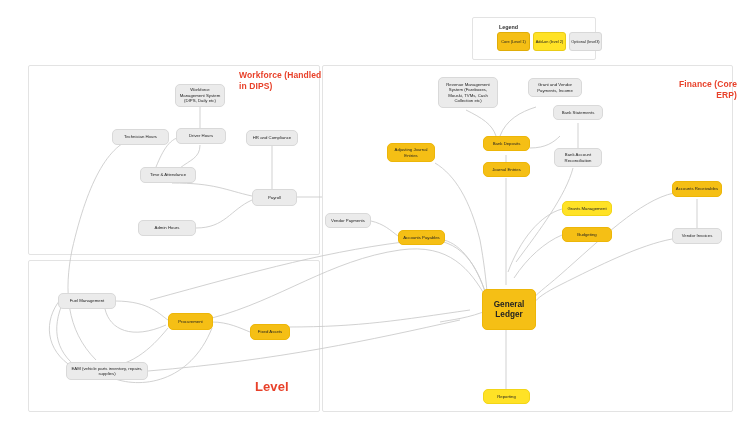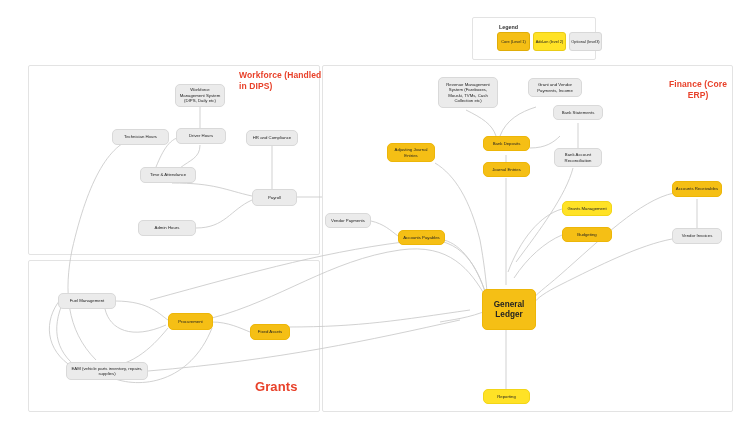--- a/index.html
+++ b/index.html
@@ -7,21 +7,21 @@
        font-family:"Liberation Sans","DejaVu Sans",sans-serif;}
   #canvas{position:absolute;left:0;top:0;width:750px;height:421px;}
 
   .panel{position:absolute;background:#ffffff;border:1px solid #e3e3e3;border-radius:2px;box-sizing:border-box;}
   #panel-workforce{left:28px;top:65px;width:292px;height:190px;}
   #panel-assets{left:28px;top:260px;width:292px;height:152px;}
   #panel-finance{left:322px;top:65px;width:411px;height:347px;}
 
   .panel-title{position:absolute;color:#e8412a;font-weight:bold;font-size:8.5px;line-height:11px;letter-spacing:.1px;}
   #title-workforce{left:239px;top:70px;width:86px;text-align:left;}
-  #title-finance{left:659px;top:79px;width:78px;text-align:center;}
+  #title-finance{left:659px;top:79px;width:78px;text-align:right;}
   #title-assets{left:255px;top:381px;width:62px;text-align:left;font-size:13px;}
 
   
   #legend{position:absolute;left:472px;top:17px;width:124px;height:43px;background:#fff;
           border:1px solid #e3e3e3;border-radius:2px;box-sizing:border-box;}
   #legend-title{position:absolute;left:499px;top:24px;font-size:5.4px;font-weight:bold;color:#333;}
   .legend-chip{position:absolute;top:32px;width:33px;height:19px;border-radius:3px;box-sizing:border-box;
                display:flex;align-items:center;justify-content:center;text-align:center;
                font-size:3.9px;line-height:5px;color:#222;padding:1px;}
   #legend-core{left:497px;background:#f5bf15;border:1px solid #e0ad08;}
@@ -100,21 +100,21 @@
   </div>
   <div class="legend-chip" id="legend-addon">
     <span>Add-on (level 2)</span>
   </div>
   <div class="legend-chip" id="legend-optional">
     <span>Optional (level3)</span>
   </div>
 
   <div class="panel-title" id="title-workforce">Workforce (Handled in DIPS)</div>
   <div class="panel-title" id="title-finance">Finance (Core ERP)</div>
-  <div class="panel-title" id="title-assets">Grants</div>
+  <div class="panel-title" id="title-assets">Level</div>
 
   <div class="node n-gray fs5" style="left:175px;top:84px;width:50px;height:23px;">
     <span>Workforce Management System (DIPS, Daily etc)</span>
     </div>
 
   <div class="node n-gray fs5" style="left:112px;top:129px;width:57px;height:16px;">
     <span>Technician Hours</span>
     </div>
 
   <div class="node n-gray fs5" style="left:176px;top:128px;width:50px;height:16px;">

